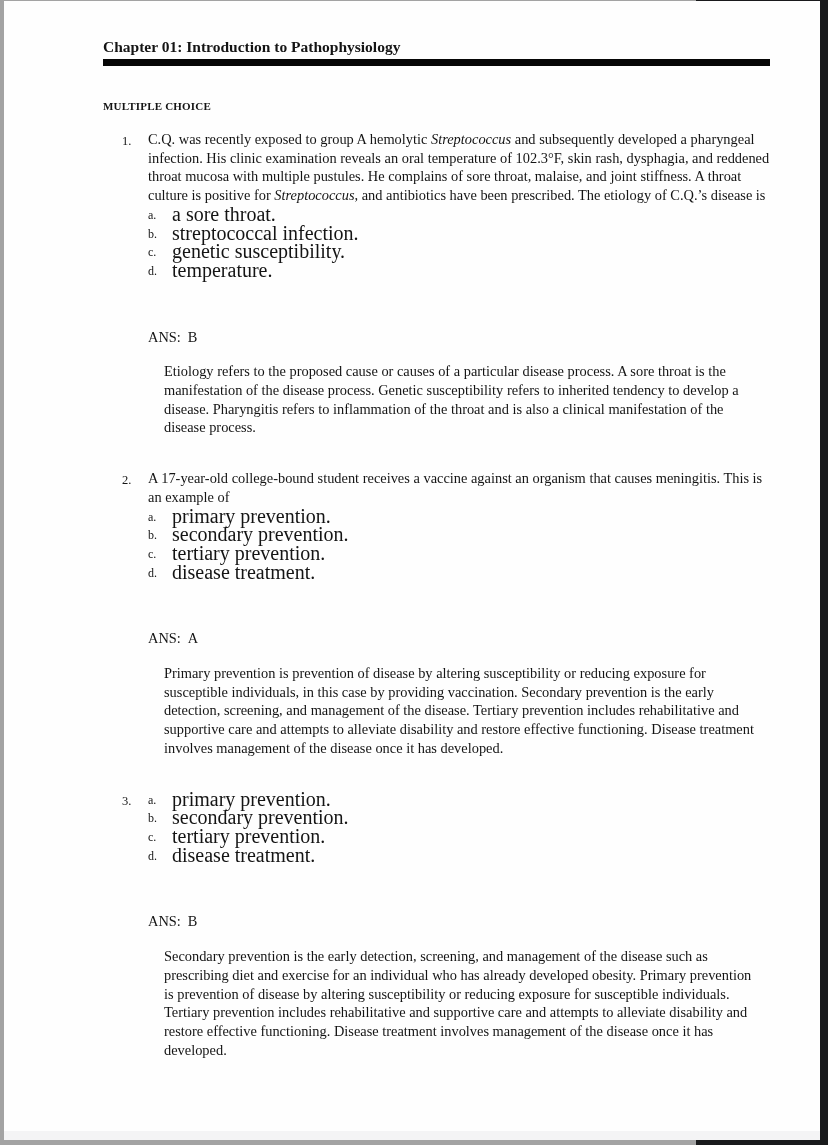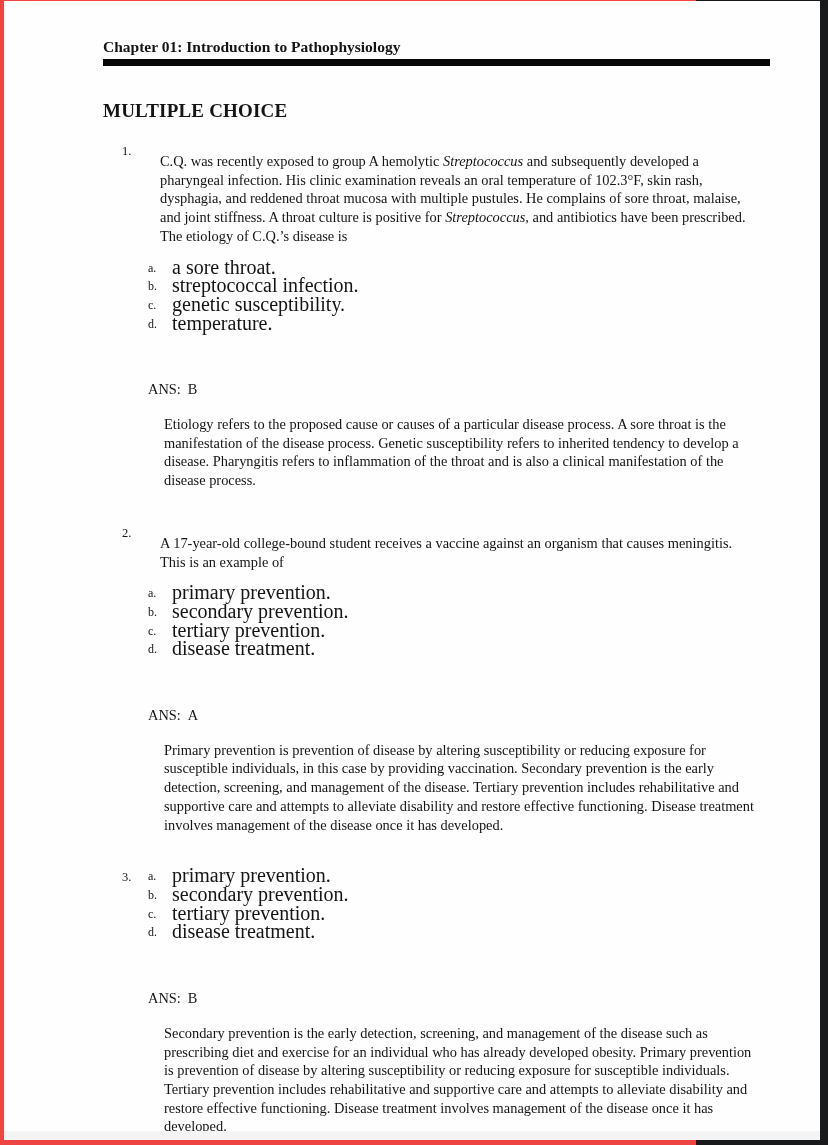--- a/index.html
+++ b/index.html
@@ -3,47 +3,47 @@
 <meta charset="utf-8">
 <style>
   html,body{margin:0;padding:0;}
   body{
     width:828px;height:1145px;
     background:#191a1c;
     font-family:"Liberation Serif","DejaVu Serif",serif;
     color:#141414;
     overflow:hidden;
   }
-  .frame{position:relative;width:696px;height:1145px;background:#ef4444;}
+  .frame{position:relative;width:696px;height:1145px;background:#a3a3a3;}
   .page{
     position:absolute;left:4px;top:1px;width:816px;height:1139px;
     background:#fefefe;
     box-sizing:border-box;
     padding:36px 50px 0 99px;
   }
   .page-bottom-shade{
     position:absolute;left:0;bottom:0;width:100%;height:9px;
     background:#f4f4f5;
   }
   .h-title,.h-book{
     font-weight:bold;font-size:15.5px;line-height:20px;white-space:nowrap;
   }
   .h-book{text-decoration:underline;}
   .h-rule{height:7px;background:#060606;margin-top:2px;width:100%;}
   .section-heading{
-    margin-top:34px;font-weight:bold;font-size:19px;letter-spacing:.2px;
+    margin-top:34px;font-weight:bold;font-size:11px;letter-spacing:.2px;
   }
   #questions{margin-top:18px;}
   .question{display:flex;margin-bottom:16px;}
   .q-number{
     flex:0 0 45px;box-sizing:border-box;padding-left:19px;padding-top:2px;
     font-size:12.5px;line-height:18.7px;
   }
   .q-body{flex:1;min-width:0;}
-  .q-stem{margin:12px;font-size:14.4px;line-height:18.7px;}
+  .q-stem{margin:0;font-size:14.4px;line-height:18.7px;}
   .q-stem i{font-style:italic;}
   .options{margin:0;}
   .option-row{display:flex;line-height:18.7px;}
   .opt-letter{flex:0 0 24px;font-size:12px;padding-top:2px;line-height:16px;}
   .opt-text{font-size:20px;}
   .answer-block{margin-top:15px;}
   .ans-line{font-size:14.4px;line-height:18.7px;margin-top:48px;}
   .ans-value{margin-left:7px;}
   .explanation{margin:16px;font-size:14.4px;line-height:18.7px;}
 </style>

